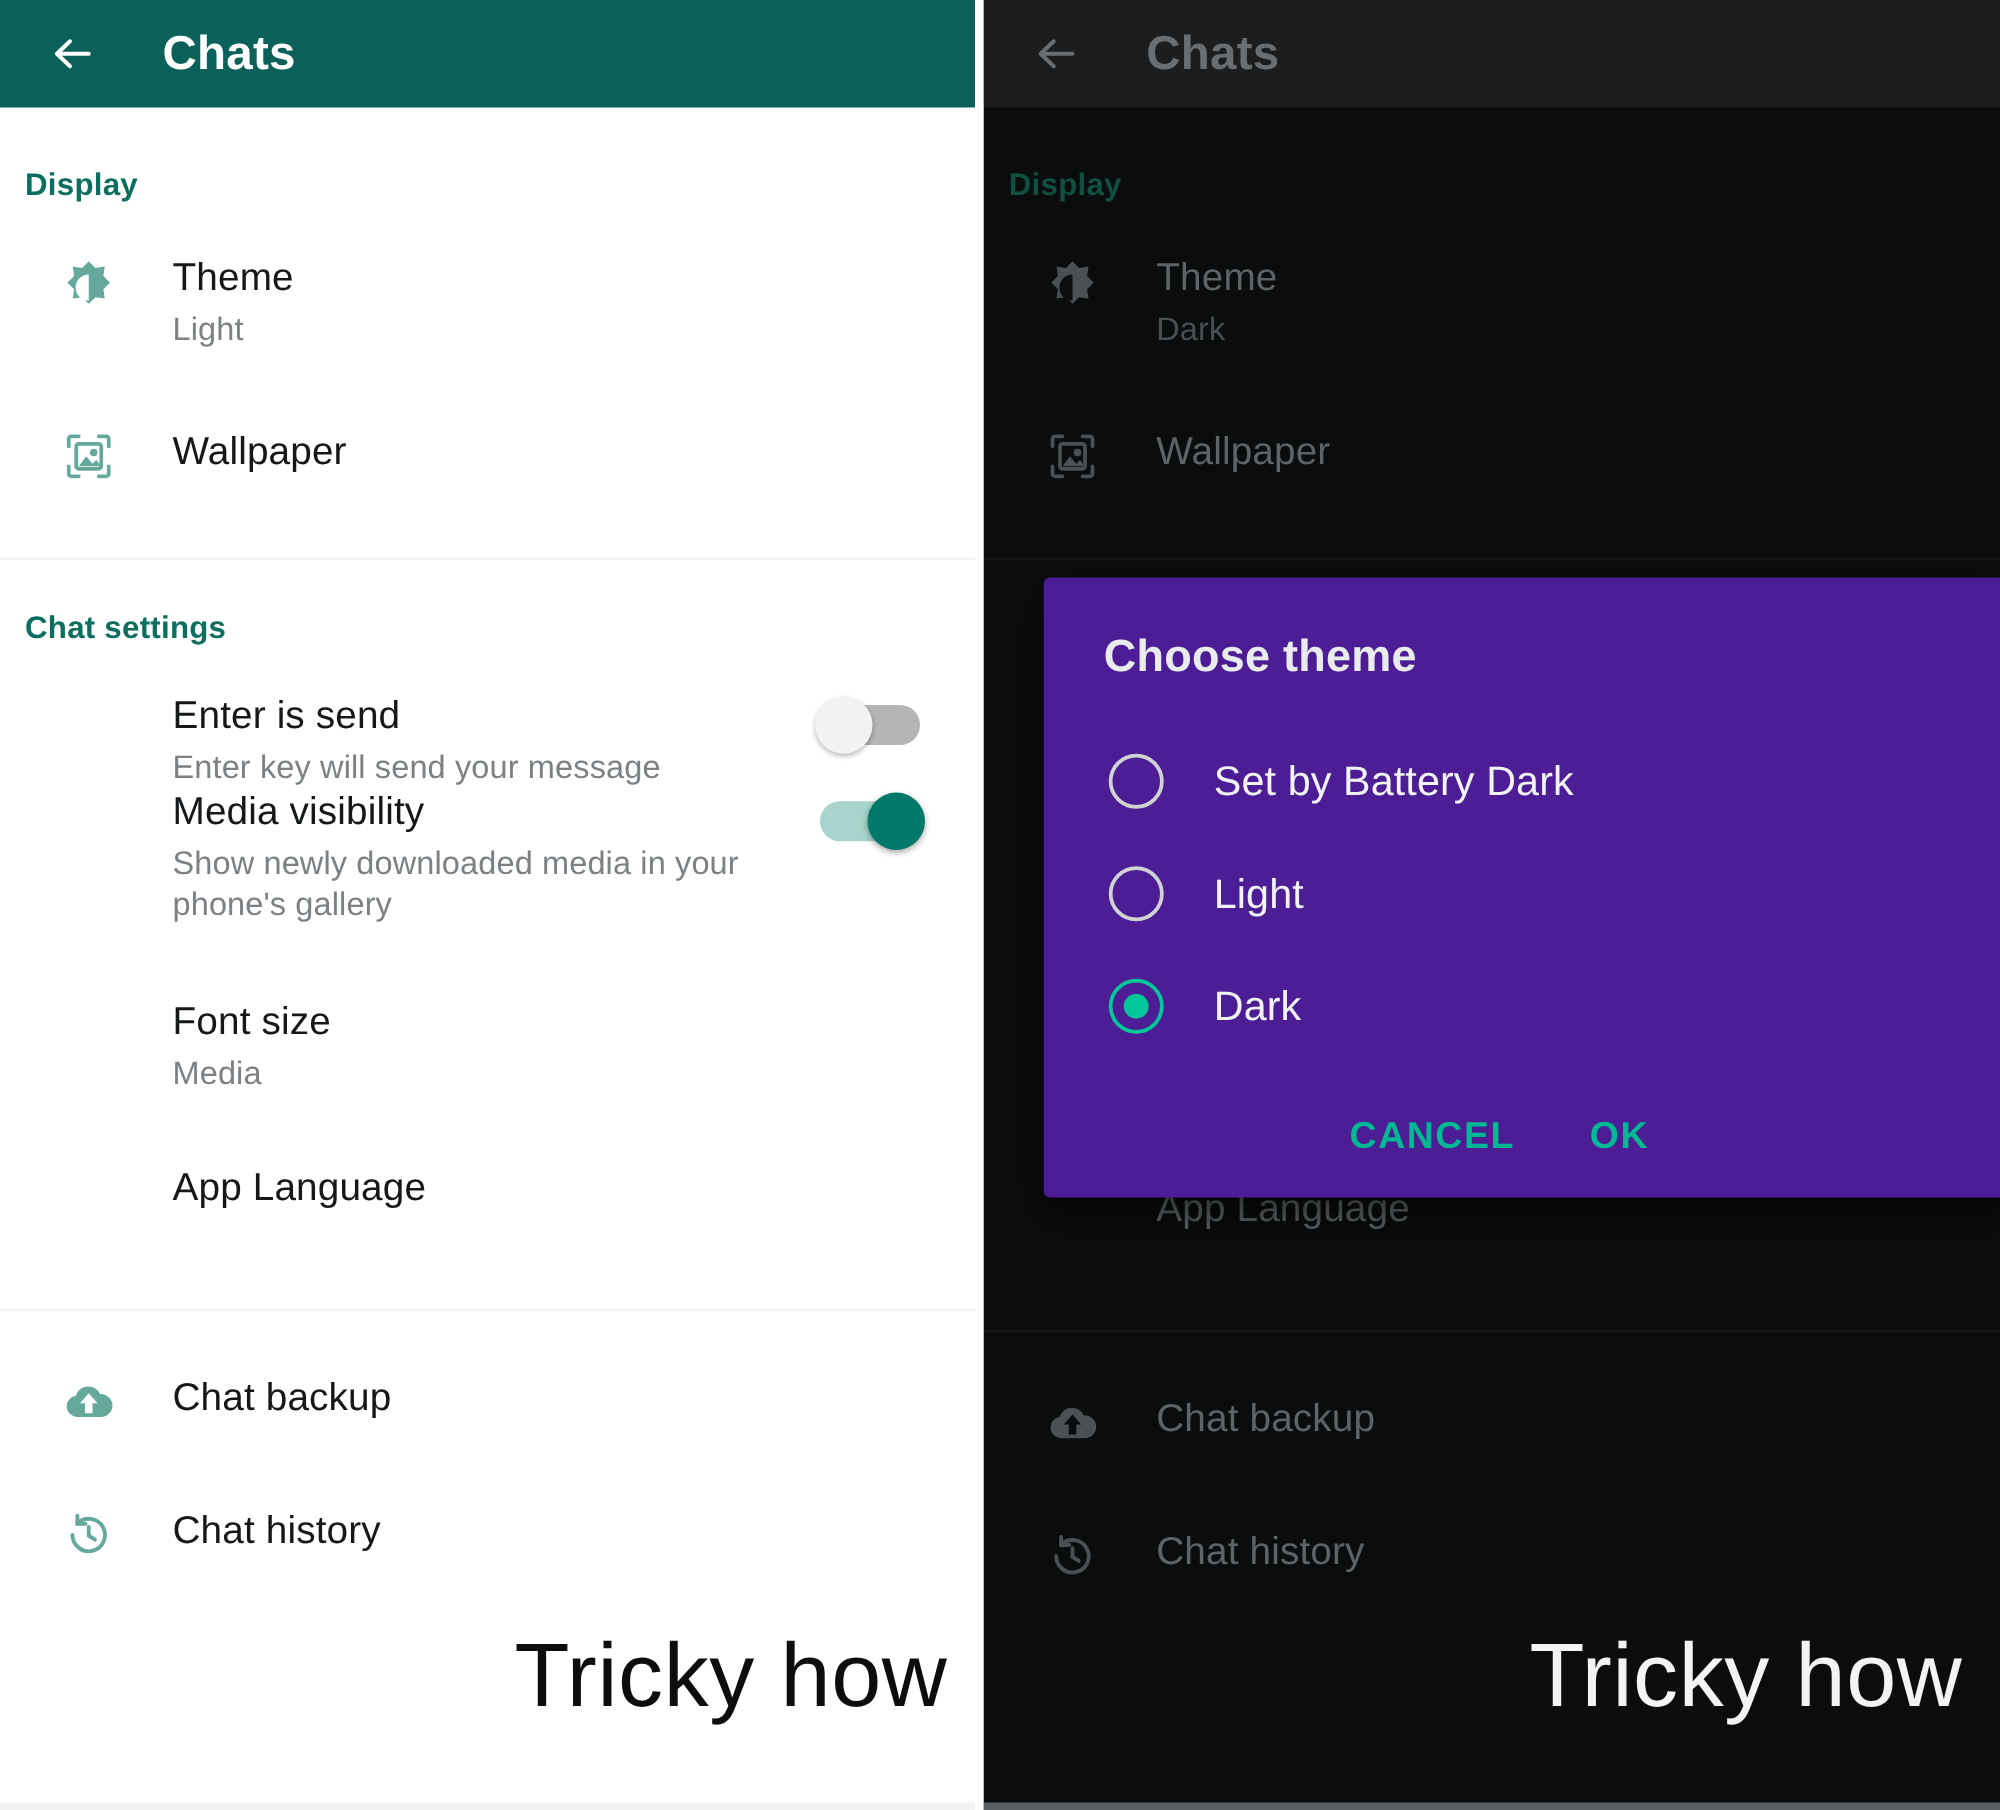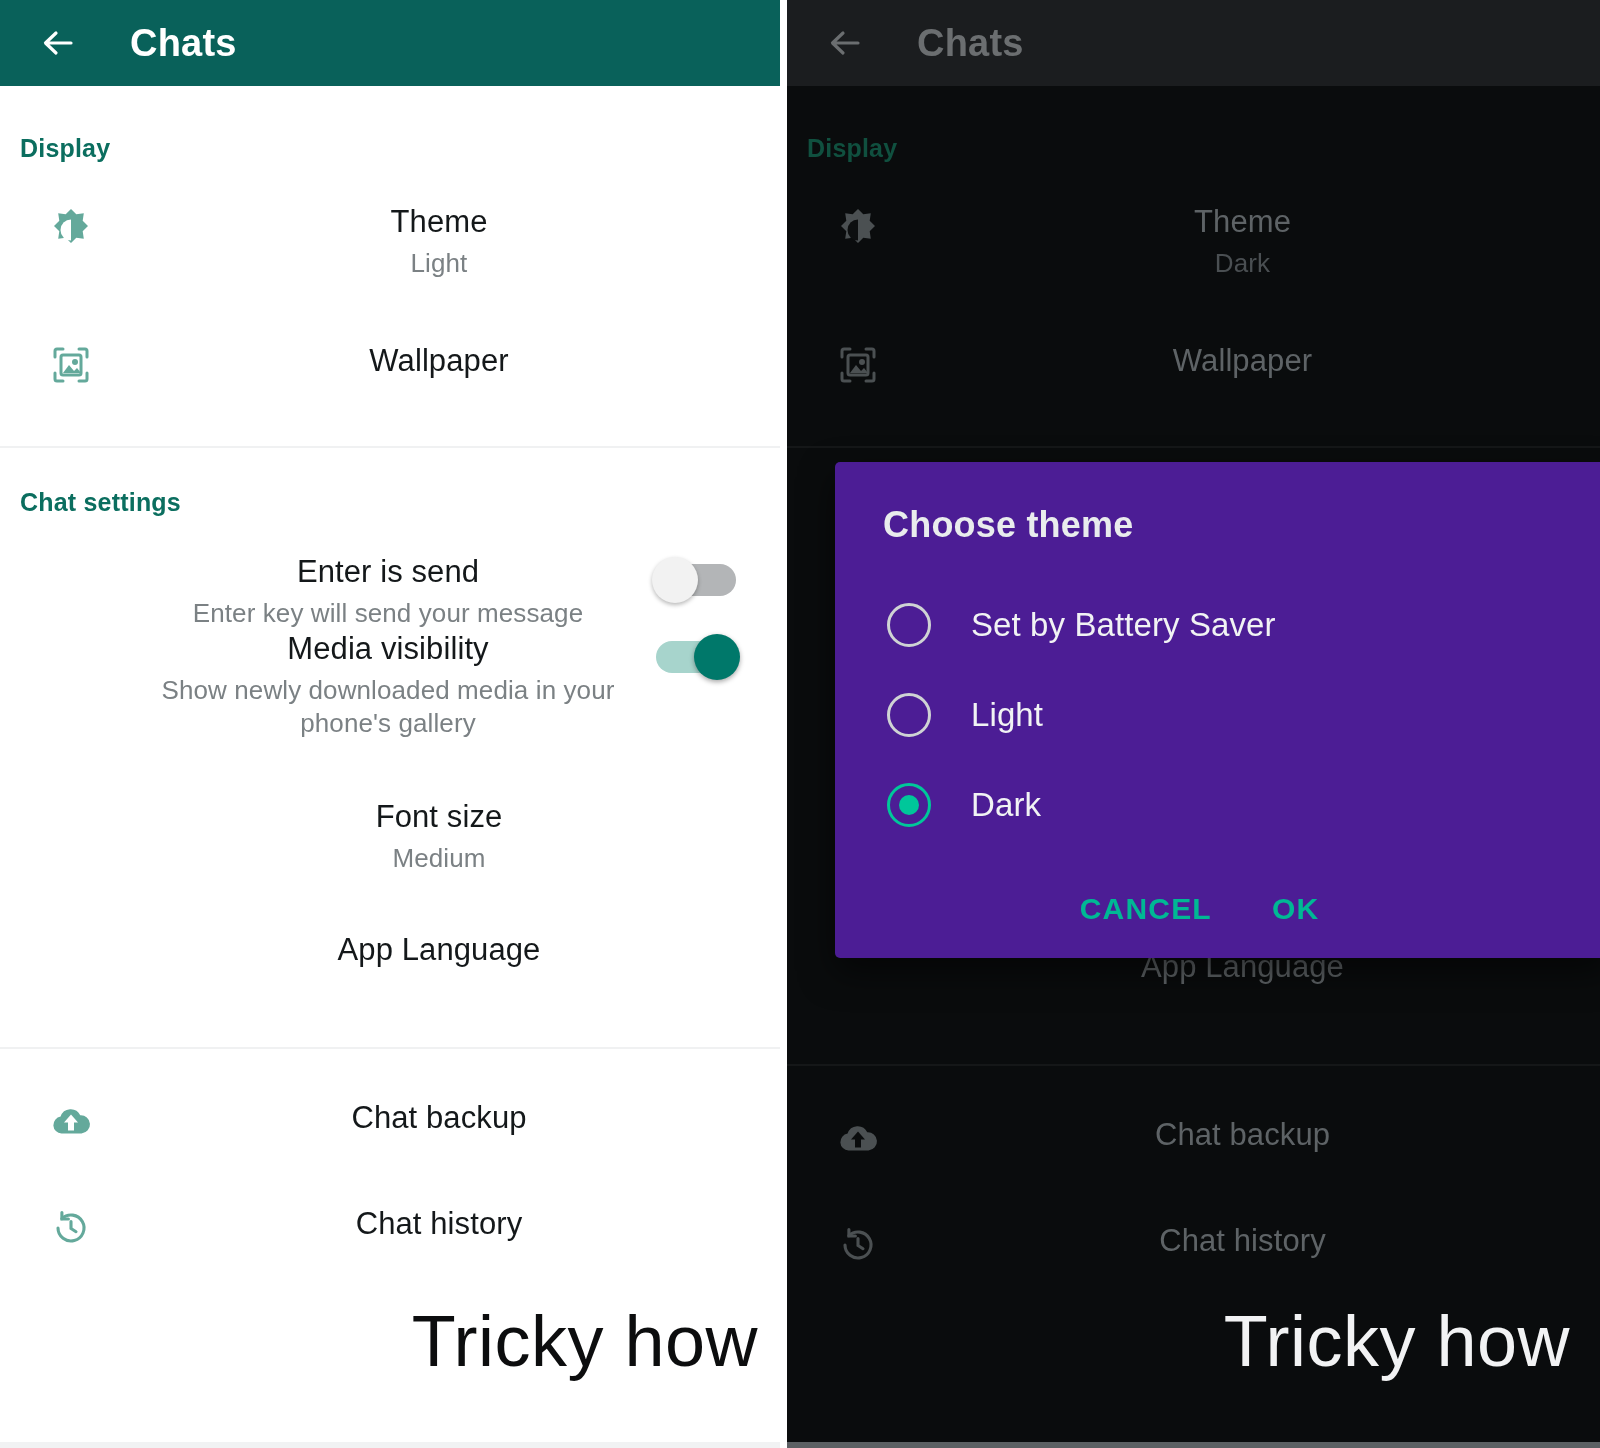--- a/index.html
+++ b/index.html
@@ -81,21 +81,21 @@
   .row-icon {
     width: 46px;
     flex: 0 0 46px;
     margin-right: 44px;
     display: flex;
     align-items: center;
     justify-content: center;
   }
   .row-icon svg { display: block; }
   .row-noicon { width: 46px; flex: 0 0 46px; margin-right: 44px; }
-  .row-text { flex: 1 1 auto; min-width: 0; text-align: center; }
+  .row-text { flex: 1 1 auto; min-width: 0; }
 
   .row-title {
     font-size: 31px;
     line-height: 38px;
     letter-spacing: .1px;
   }
   .row-sub {
     font-size: 26px;
     line-height: 33px;
     margin-top: 6px;
@@ -320,21 +320,21 @@
         <div class="toggle toggle-on">
           <div class="track"></div>
           <div class="knob"></div>
         </div>
       </div>
 
       <div class="row" style="margin-top:58px;">
         <div class="row-noicon"></div>
         <div class="row-text">
           <div class="row-title">Font size</div>
-          <div class="row-sub">Medium</div>
+          <div class="row-sub">Media</div>
         </div>
       </div>
 
       <div class="row" style="margin-top:56px;">
         <div class="row-noicon"></div>
         <div class="row-text">
           <div class="row-title">App Language</div>
         </div>
       </div>
 
@@ -464,21 +464,21 @@
 
     </div>
 
     <div class="dialog">
       <div class="dialog-title">Choose theme</div>
 
       <div class="radio-list">
 
         <div class="radio-row">
           <div class="radio radio-unchecked"></div>
-          <div class="radio-label">Set by Battery Saver</div>
+          <div class="radio-label">Set by Battery Dark</div>
         </div>
 
         <div class="radio-row">
           <div class="radio radio-unchecked"></div>
           <div class="radio-label">Light</div>
         </div>
 
         <div class="radio-row">
           <div class="radio radio-checked"></div>
           <div class="radio-label">Dark</div>

